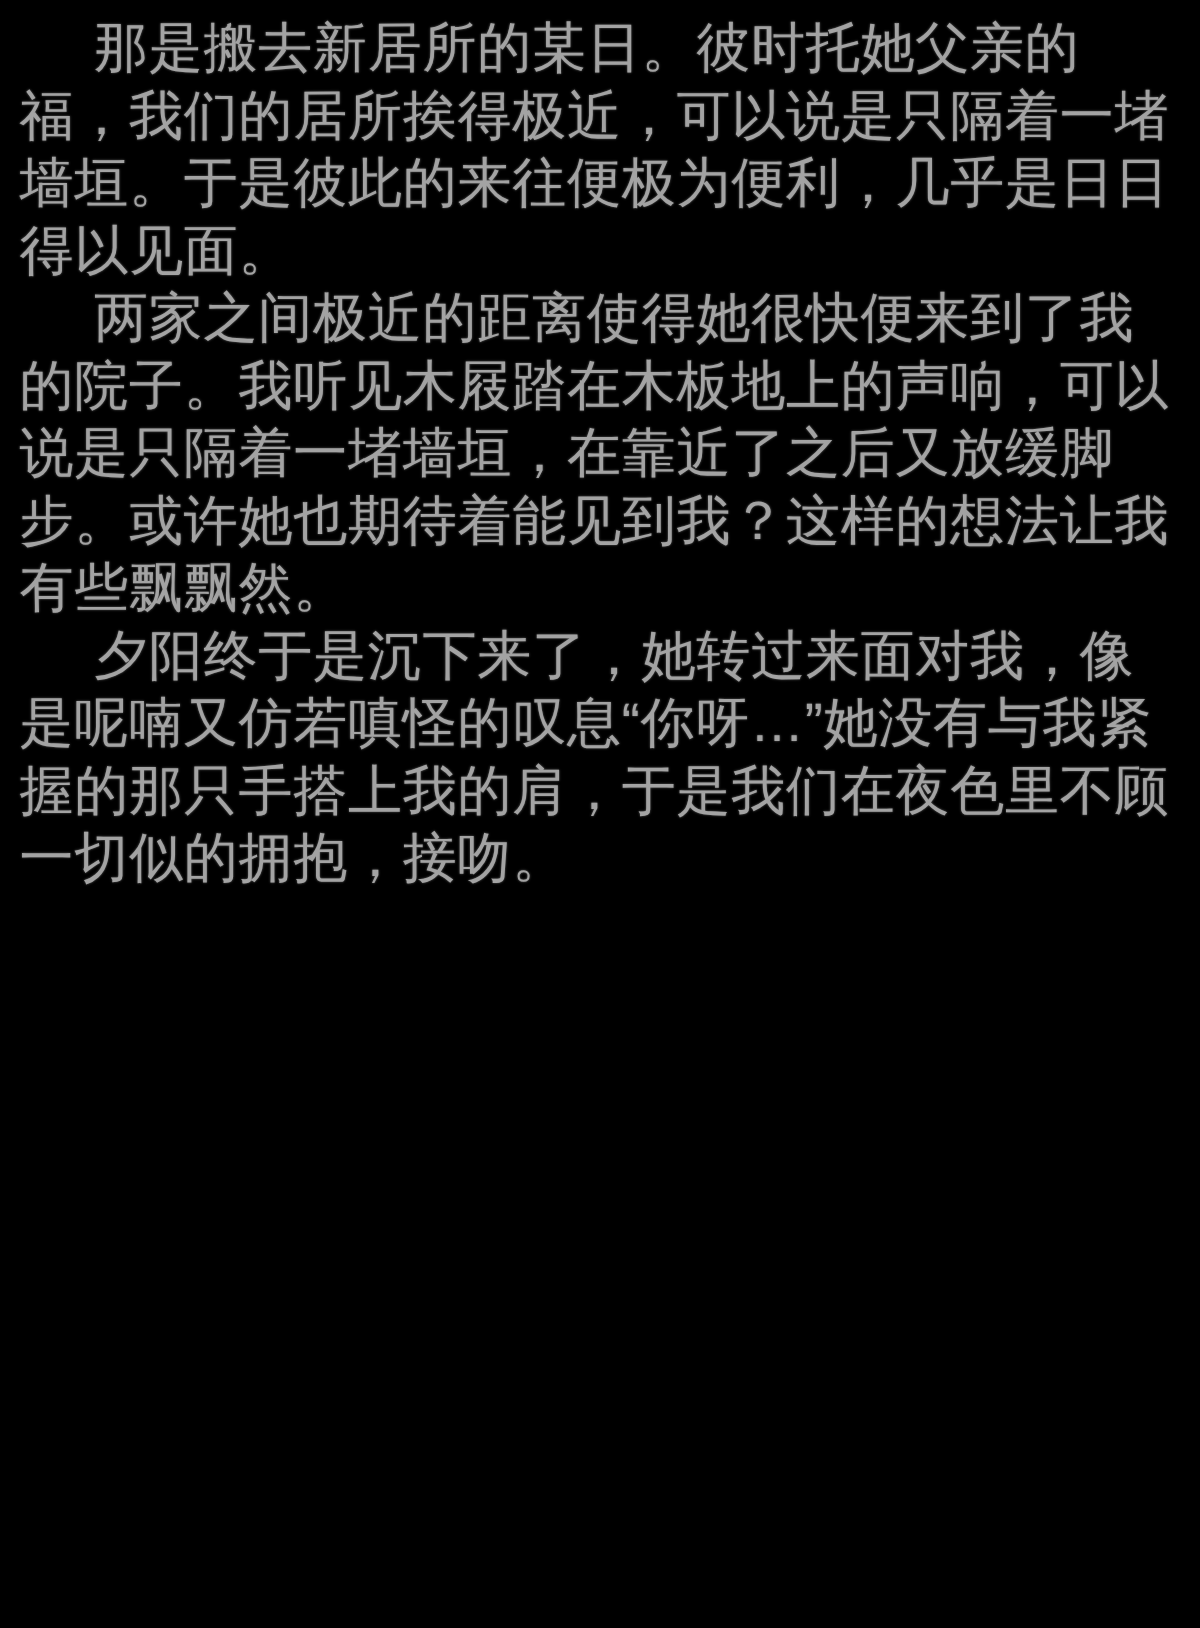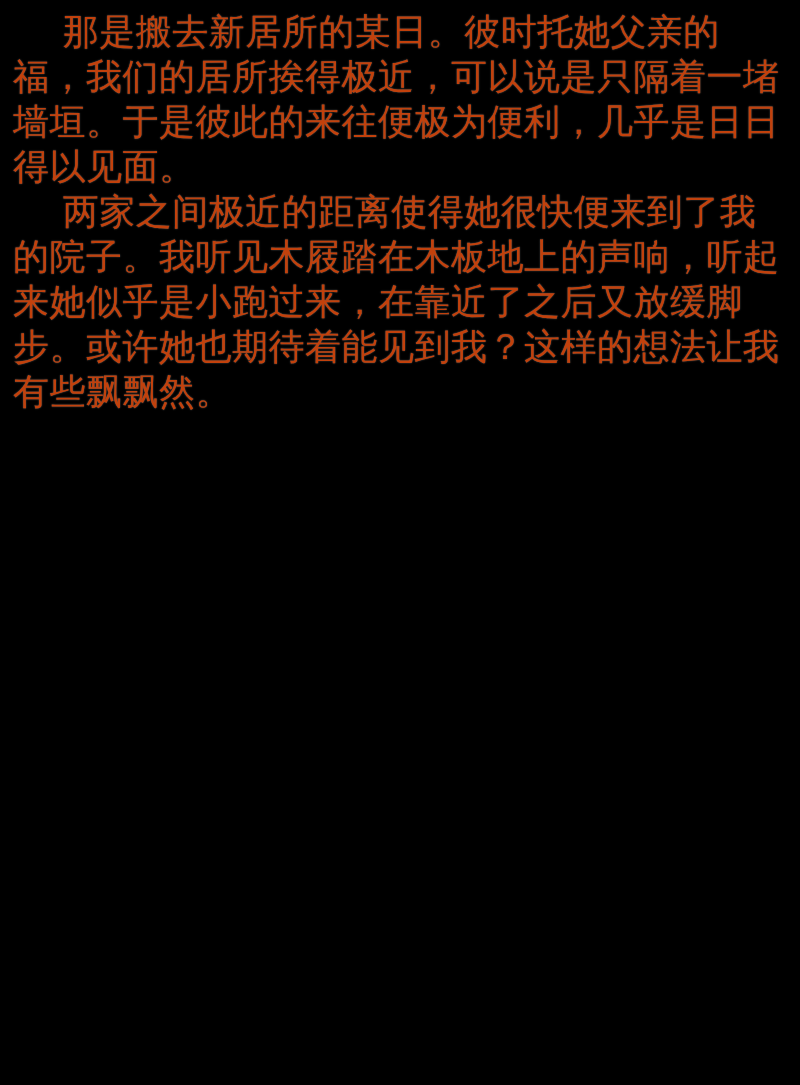--- a/index.html
+++ b/index.html
@@ -15,31 +15,32 @@
   .text-page {
     box-sizing: border-box;
     width: 800px;
     height: 1085px;
     padding: 9px 18px 0 13px;
     background: #000000;
     font-family: "Liberation Sans", sans-serif;
     font-size: 36px;
     line-height: 45px;
     font-weight: 300;
-    color: #c2410c;
+    color: #a3a3a3;
     text-shadow: 0 0 1.5px rgba(240,240,240,0.45);
   }
   .text-page p {
     margin: 0;
     padding: 0;
     text-indent: 1.38em;
     text-align: left;
     letter-spacing: 0.5px;
     overflow-wrap: break-word;
   }
 </style>
 </head>
 <body>
 
 <div class="text-page">
   <p>那是搬去新居所的某日。彼时托她父亲的福，我们的居所挨得极近，可以说是只隔着一堵墙垣。于是彼此的来往便极为便利，几乎是日日得以见面。</p>
-  <p>两家之间极近的距离使得她很快便来到了我的院子。我听见木屐踏在木板地上的声响，听起来她似乎是小跑过来，在靠近了之后又放缓脚步。或许她也期待着能见到我？这样的想法让我有些飘飘然。</p>
+  <p>两家之间极近的距离使得她很快便来到了我的院子。我听见木屐踏在木板地上的声响，可以说是只隔着一堵墙垣，在靠近了之后又放缓脚步。或许她也期待着能见到我？这样的想法让我有些飘飘然。</p>
+  <p>夕阳终于是沉下来了，她转过来面对我，像是呢喃又仿若嗔怪的叹息“你呀…”她没有与我紧握的那只手搭上我的肩，于是我们在夜色里不顾一切似的拥抱，接吻。</p>
 </div>
 
 </body></html>

